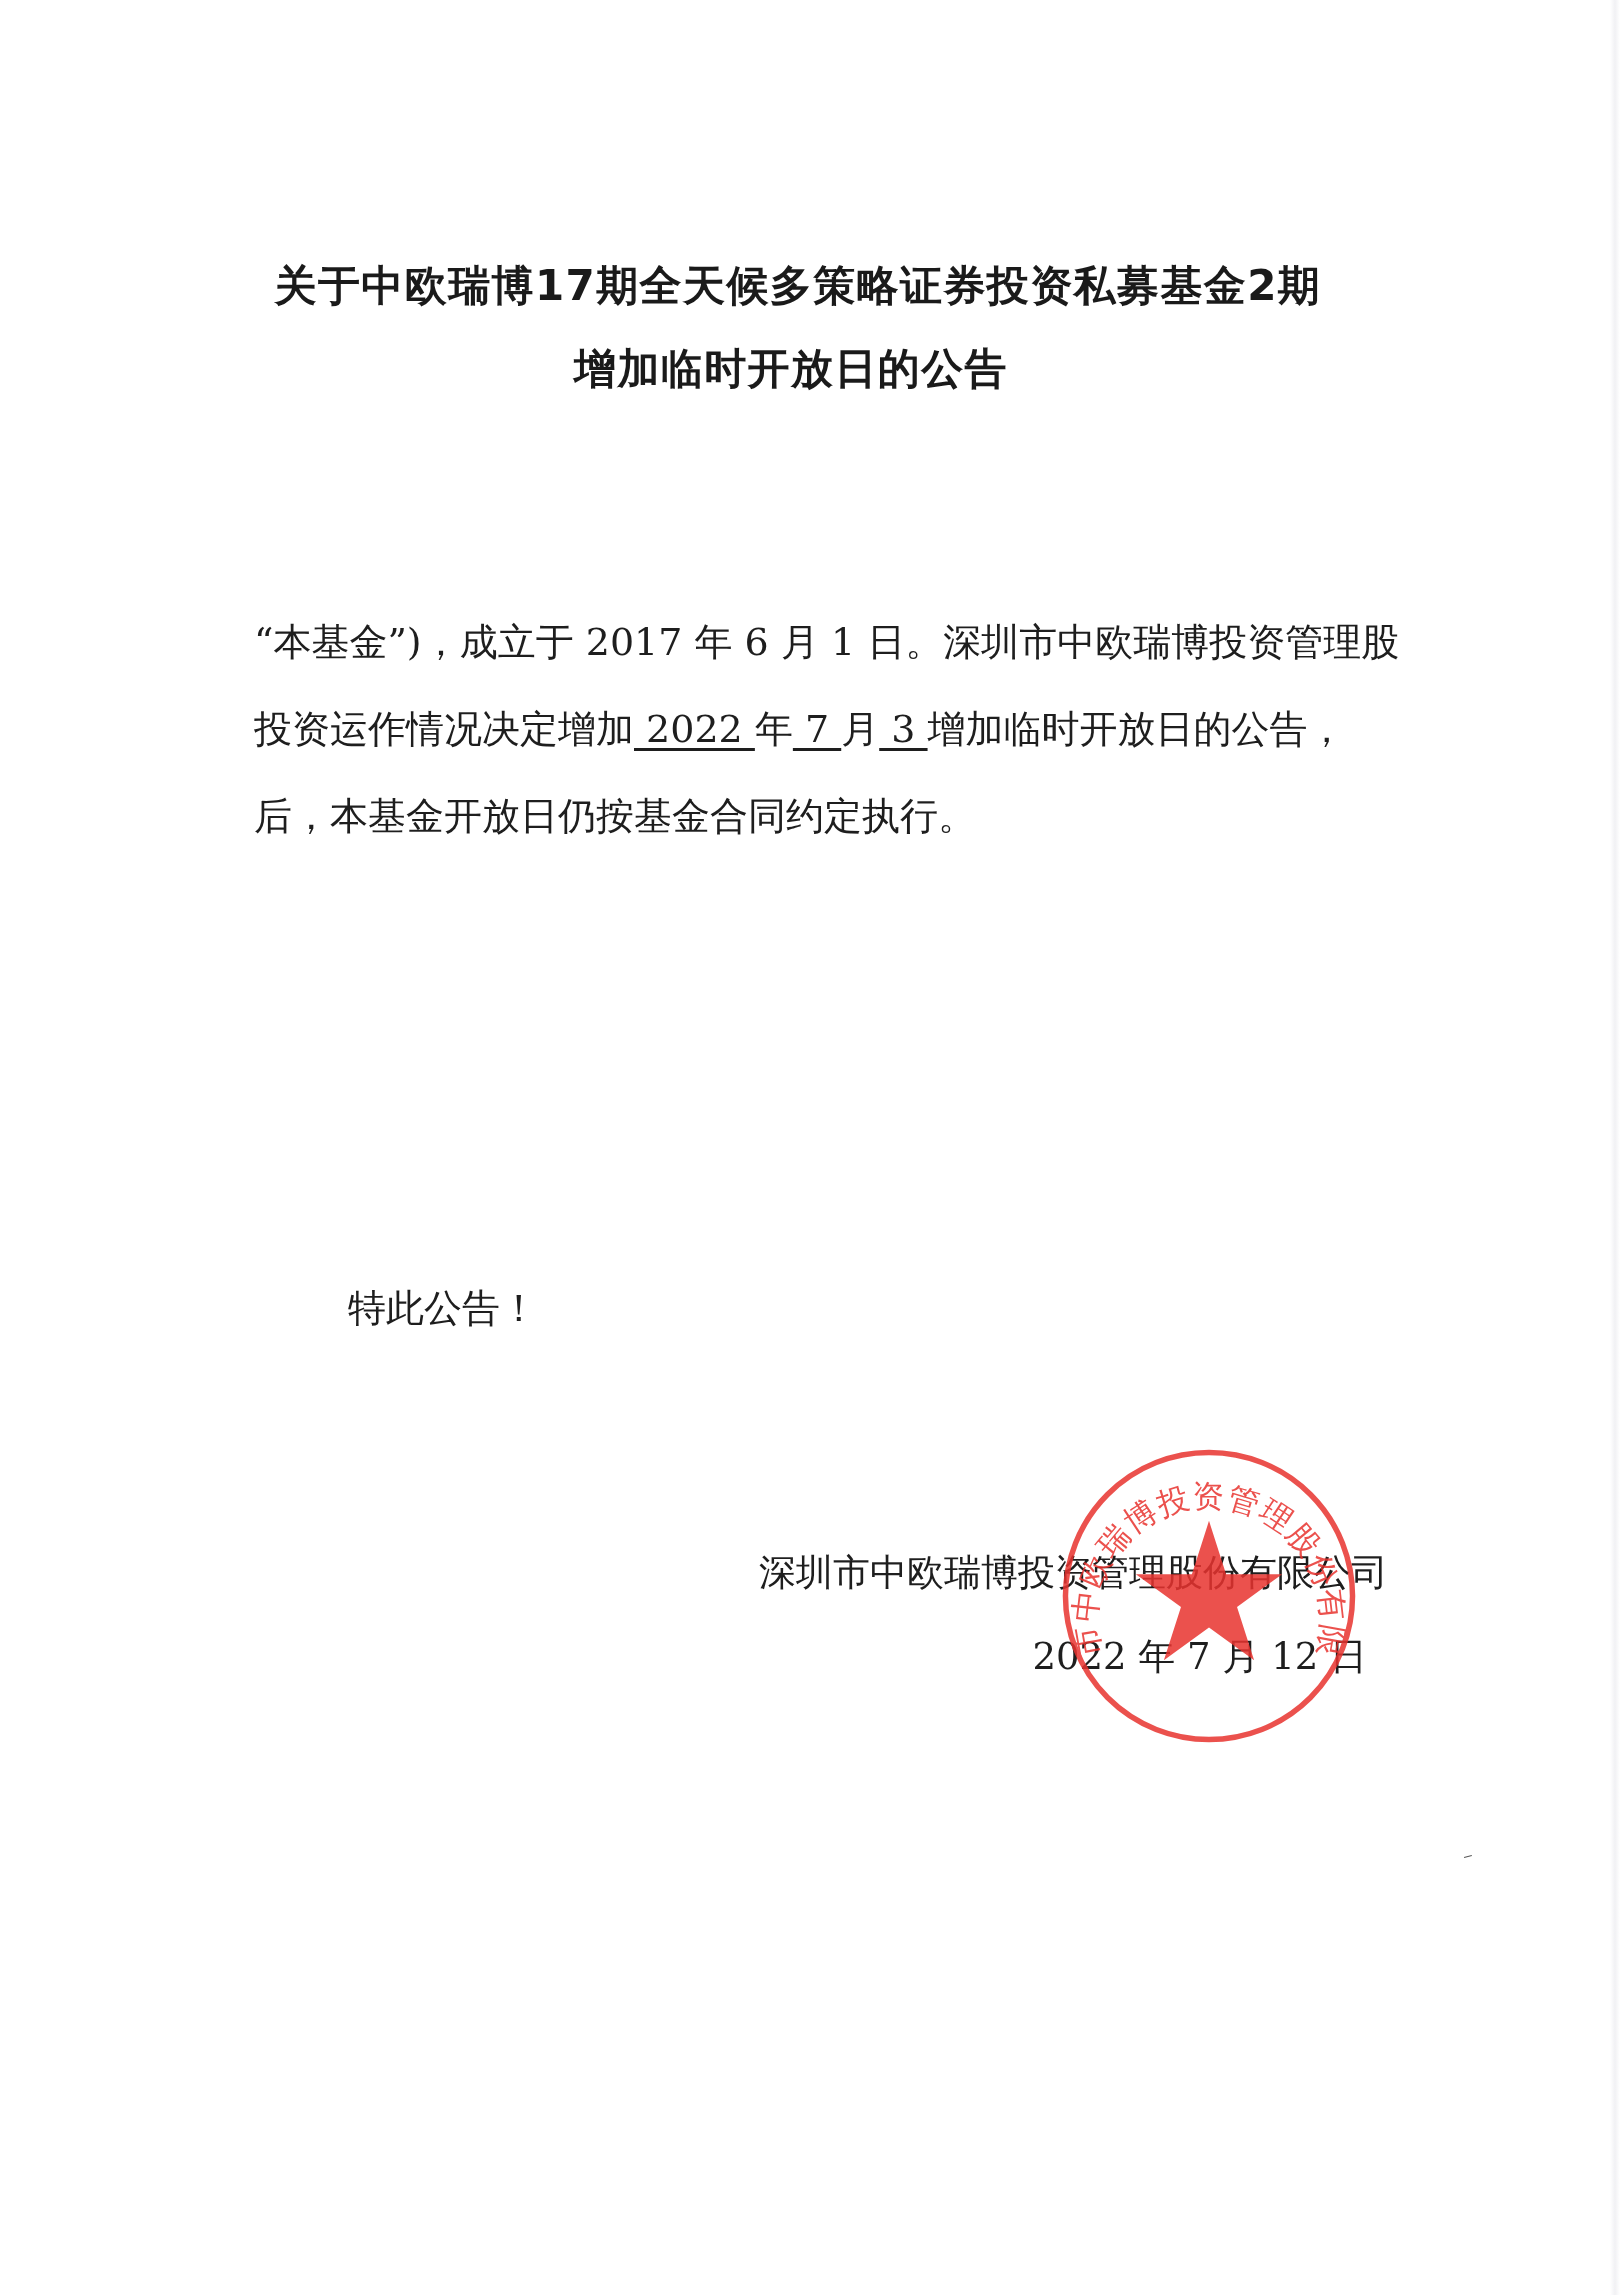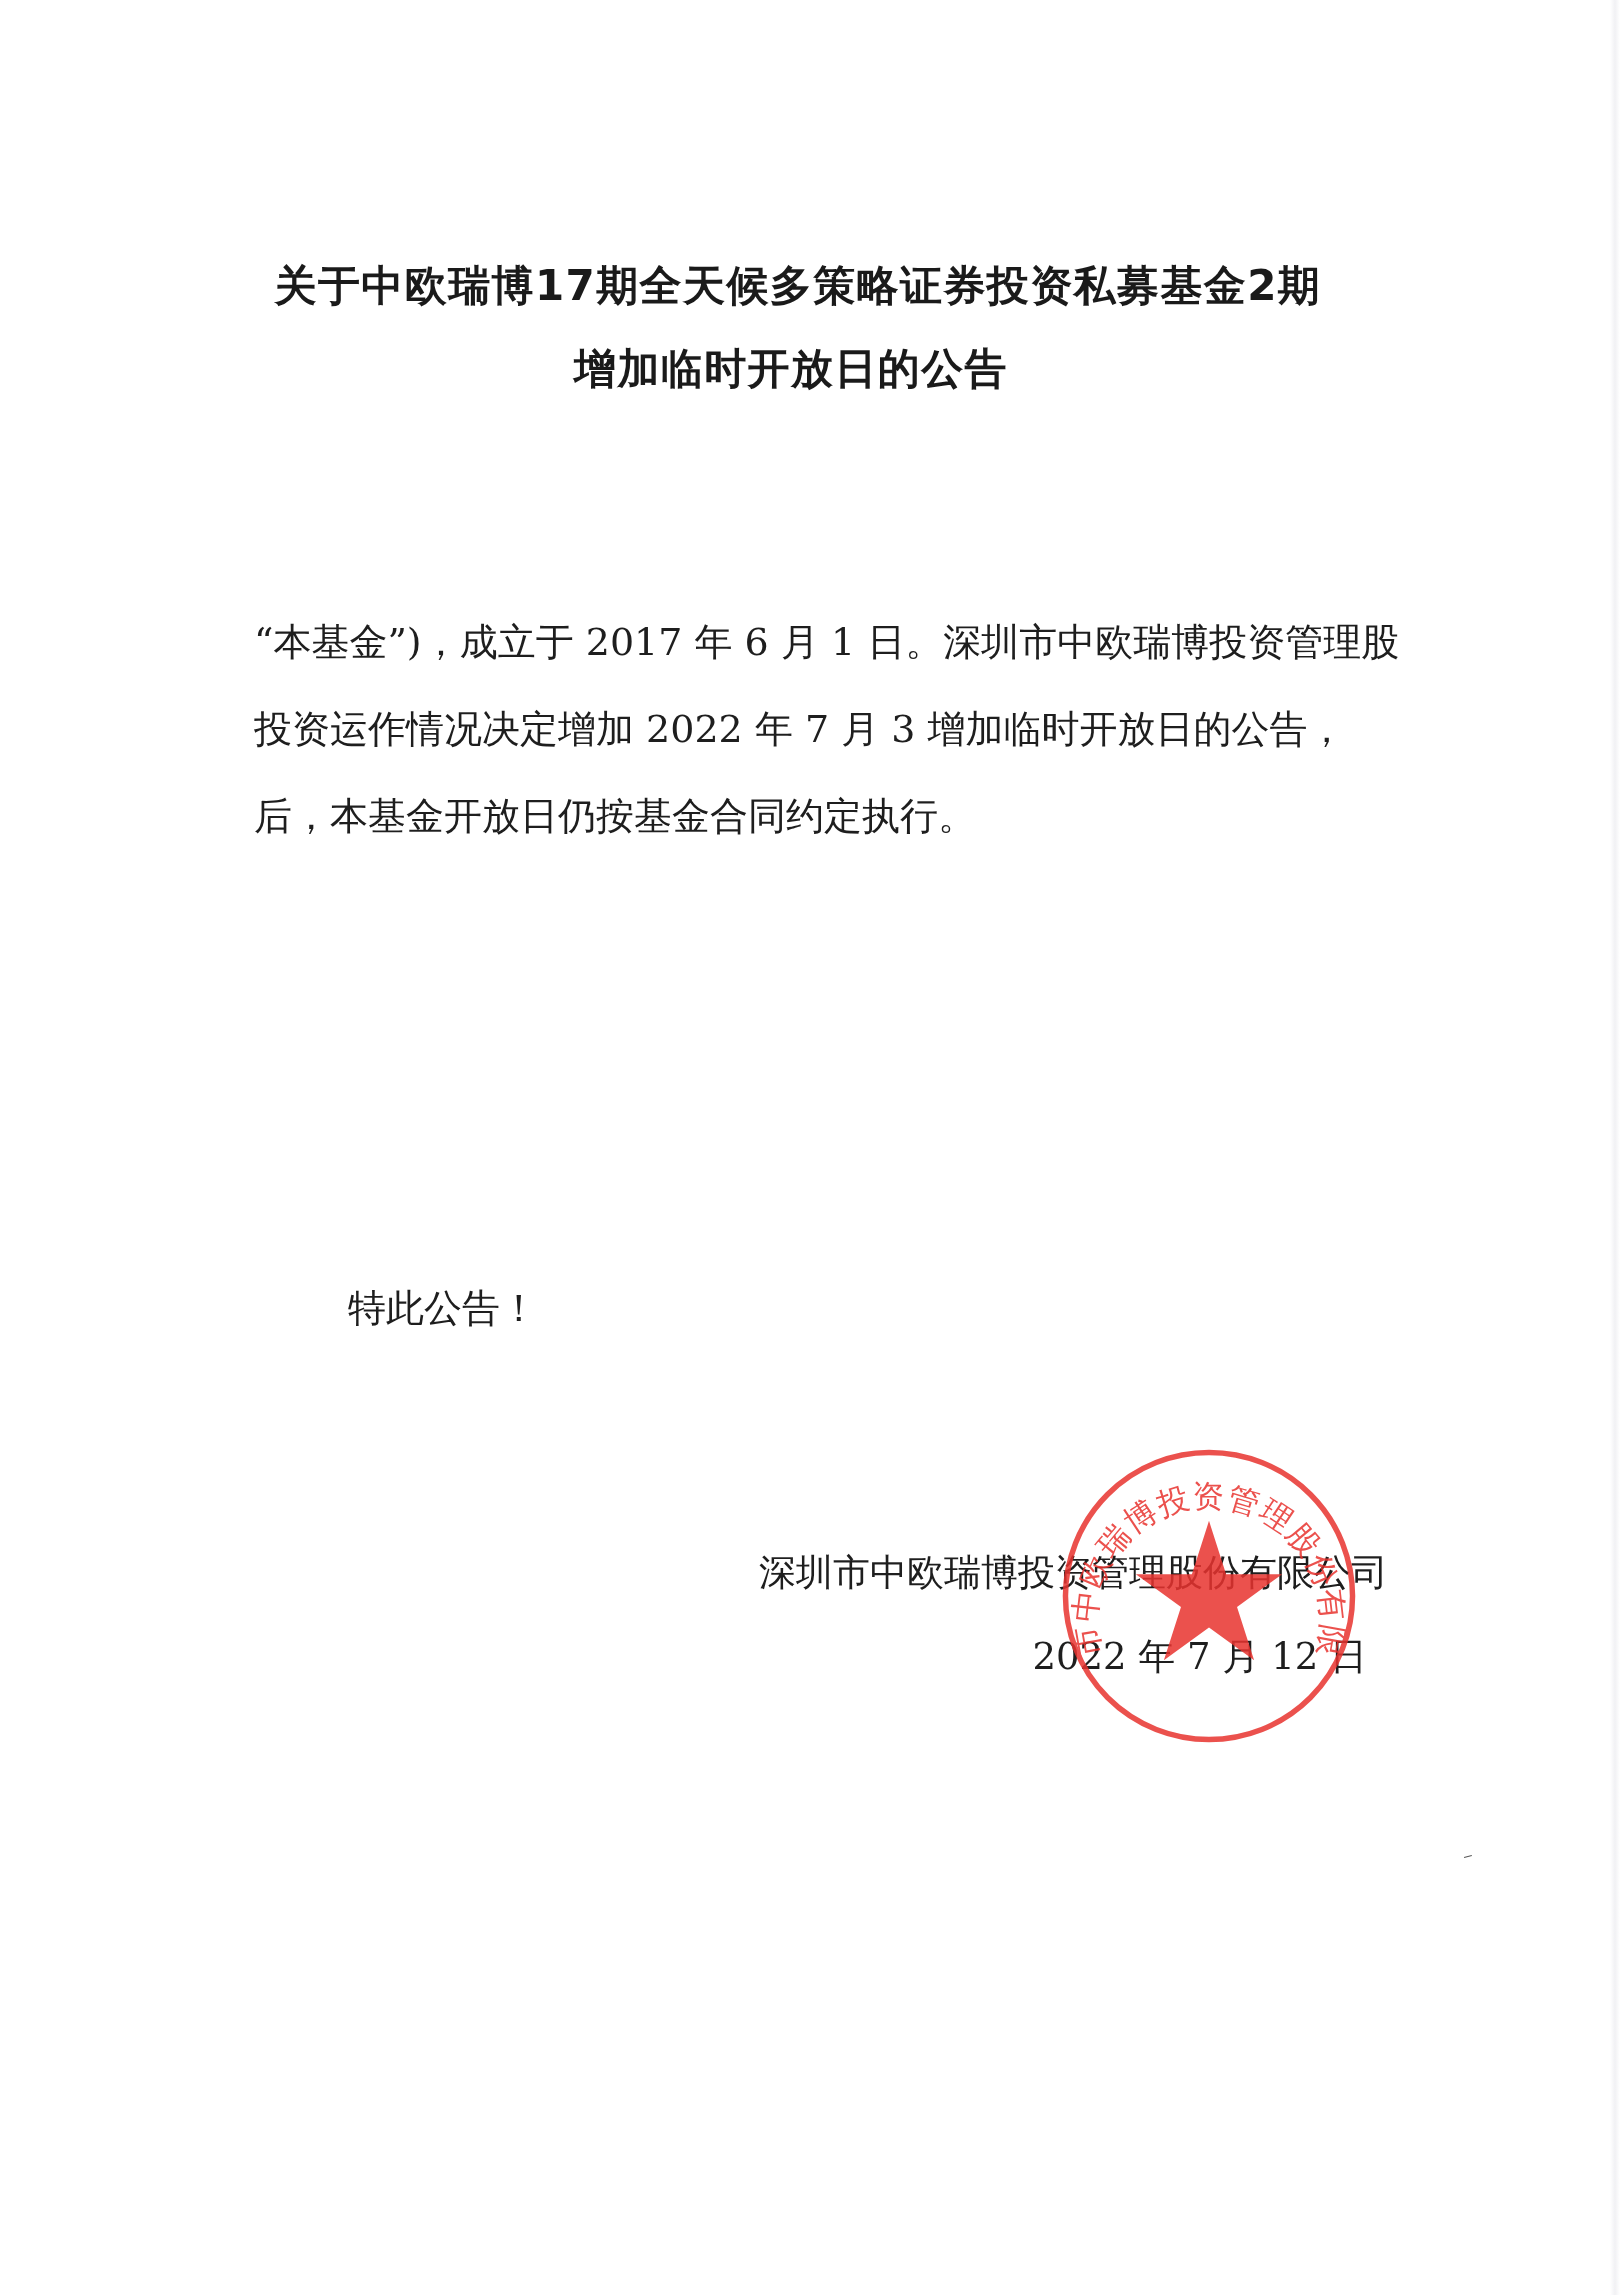--- a/index.html
+++ b/index.html
@@ -5,21 +5,21 @@
   html, body { margin:0; padding:0; }
   body { width:1623px; height:2295px; background:#ffffff; position:relative; overflow:hidden;
          font-family: "DejaVu Serif", "Liberation Serif", serif; color:#1e1e1e; }
   .title { position:absolute; left:0; width:1623px; text-align:center; font-family:"DejaVu Sans","Liberation Sans",sans-serif;
            font-weight:bold; font-size:42px; letter-spacing:1.4px; color:#1a1a1a; }
   .t1 { top:258px; left:-13.6px; }
   .t2 { top:341px; left:-20.5px; }
   .body { position:absolute; left:254px; width:1133px; top:599px; font-size:38px; line-height:87px; text-align:justify; }
   .line { display:block; white-space:nowrap; height:87px; }
   .indent { padding-left:76px; }
-  .u { text-underline-offset:5.5px; }
+  .u { text-decoration:underline; text-underline-offset:5.5px; }
   .closing { position:absolute; left:348px; top:1283px; font-size:38px; }
   .sig { position:absolute; right:235px; top:1548px; font-size:37px; white-space:nowrap; }
   .date { position:absolute; right:256px; top:1632px; font-size:37px; white-space:nowrap; }
   .seal { position:absolute; left:1060px; top:1447px; width:298px; height:298px; pointer-events:none; opacity:0.85; }
   .edge { position:absolute; left:1610px; top:0; width:9.6px; height:2295px; background:linear-gradient(90deg,#ffffff,#f1f1f4,#ffffff); }
   .speck { position:absolute; left:1464px; top:1856px; width:8.2px; height:1.4px; background:#555; transform:rotate(-15deg); }
 </style>
 </head>
 <body>
 

